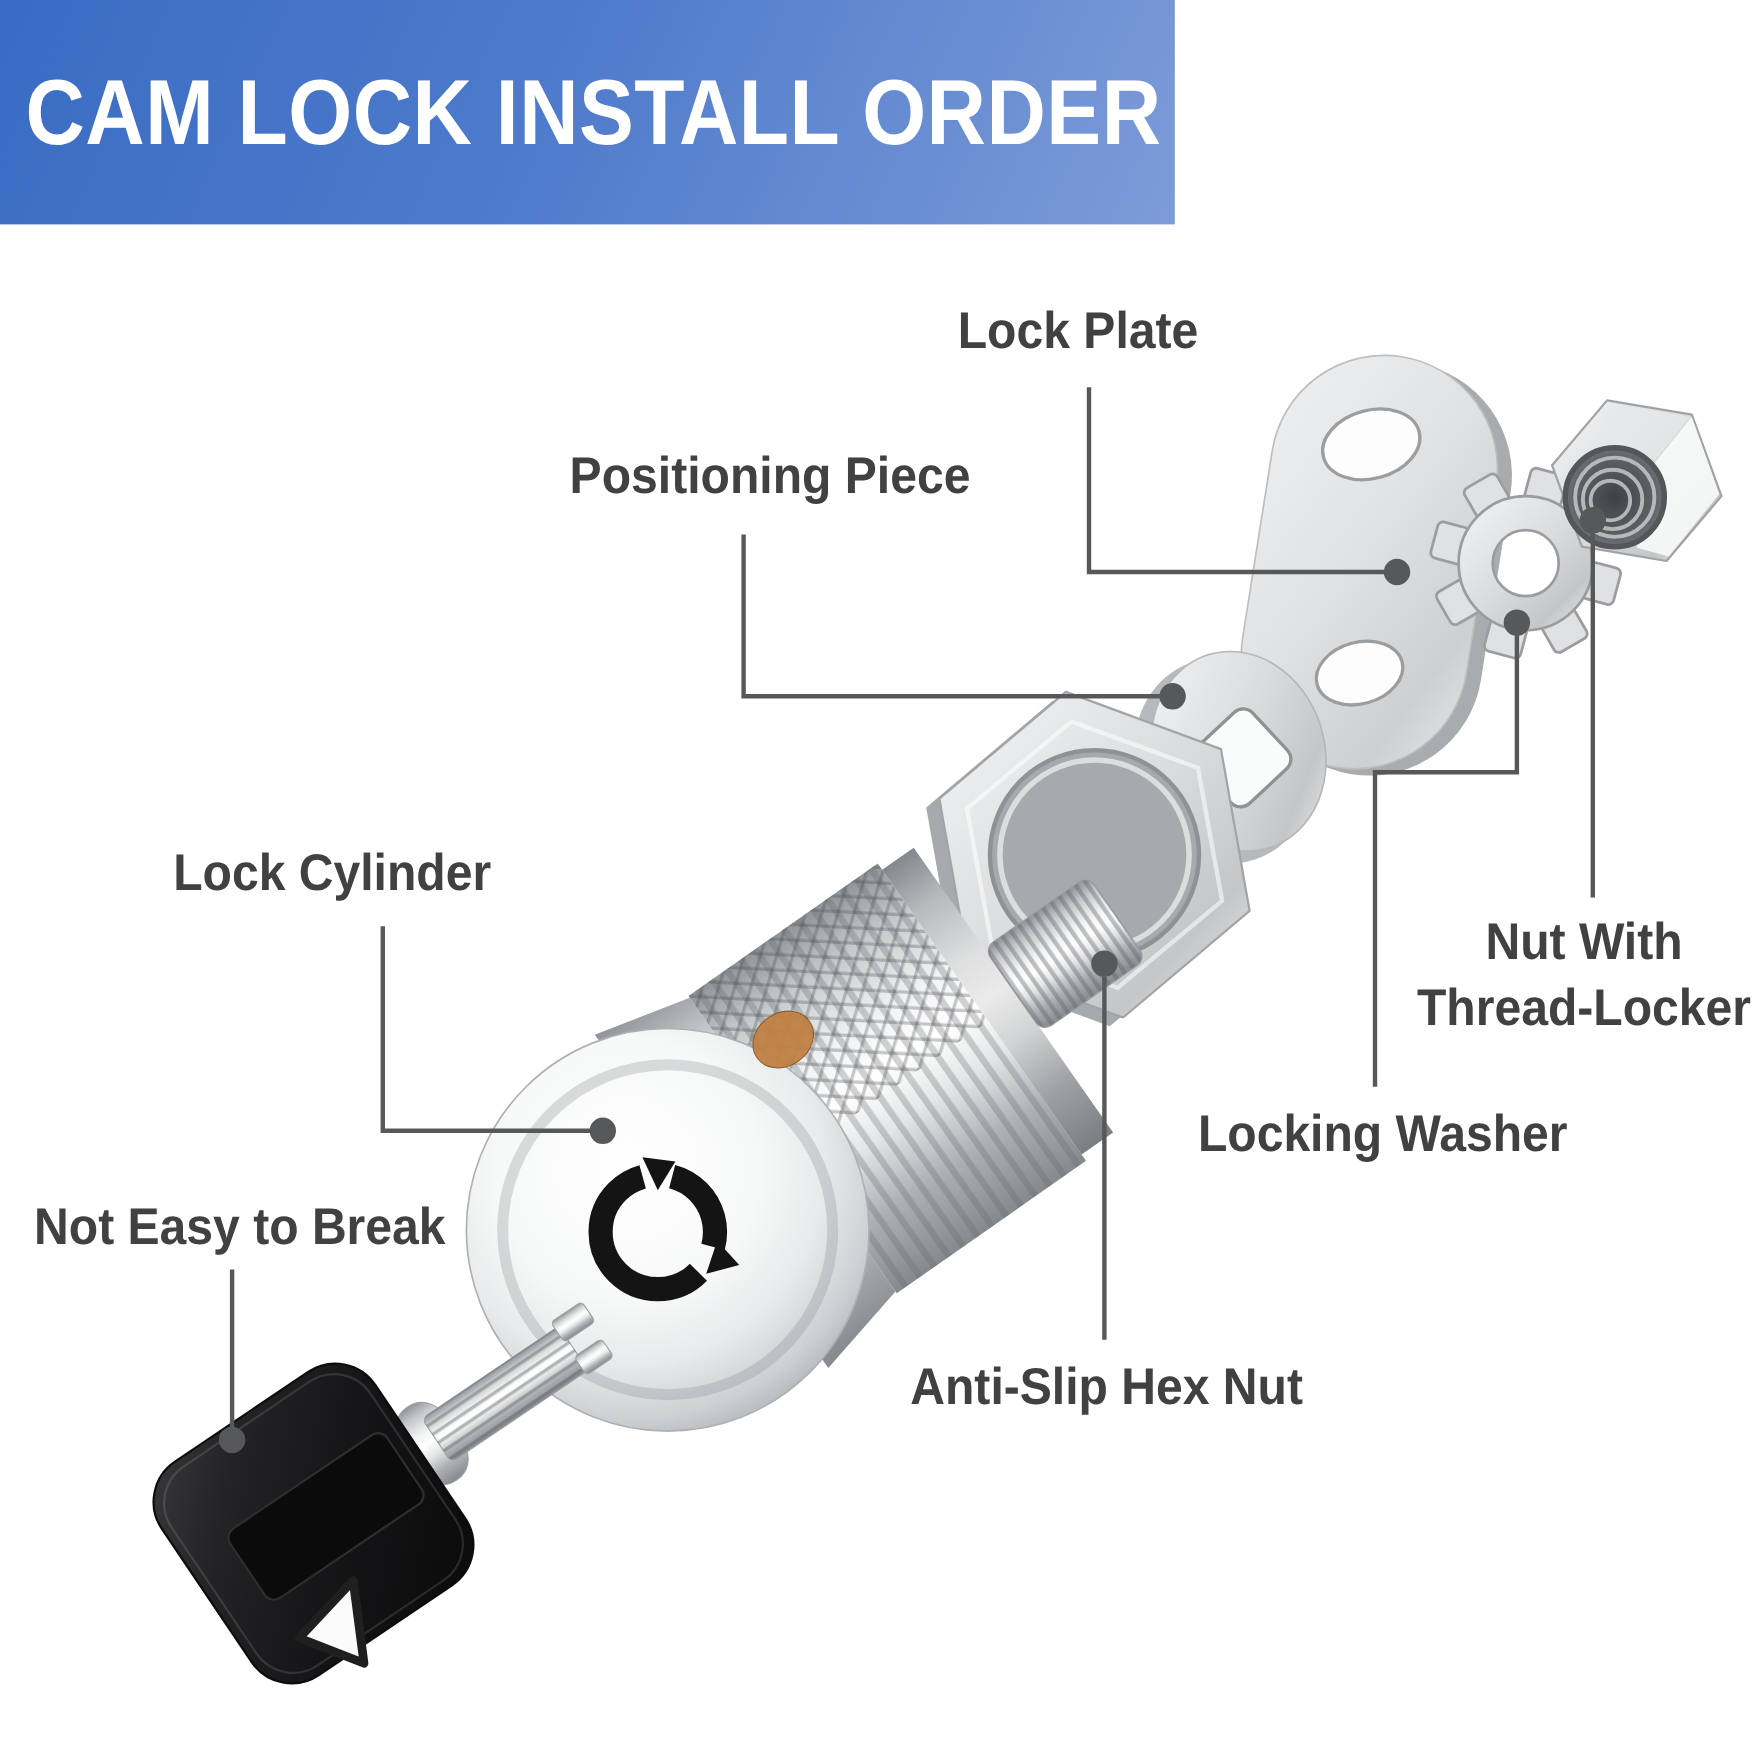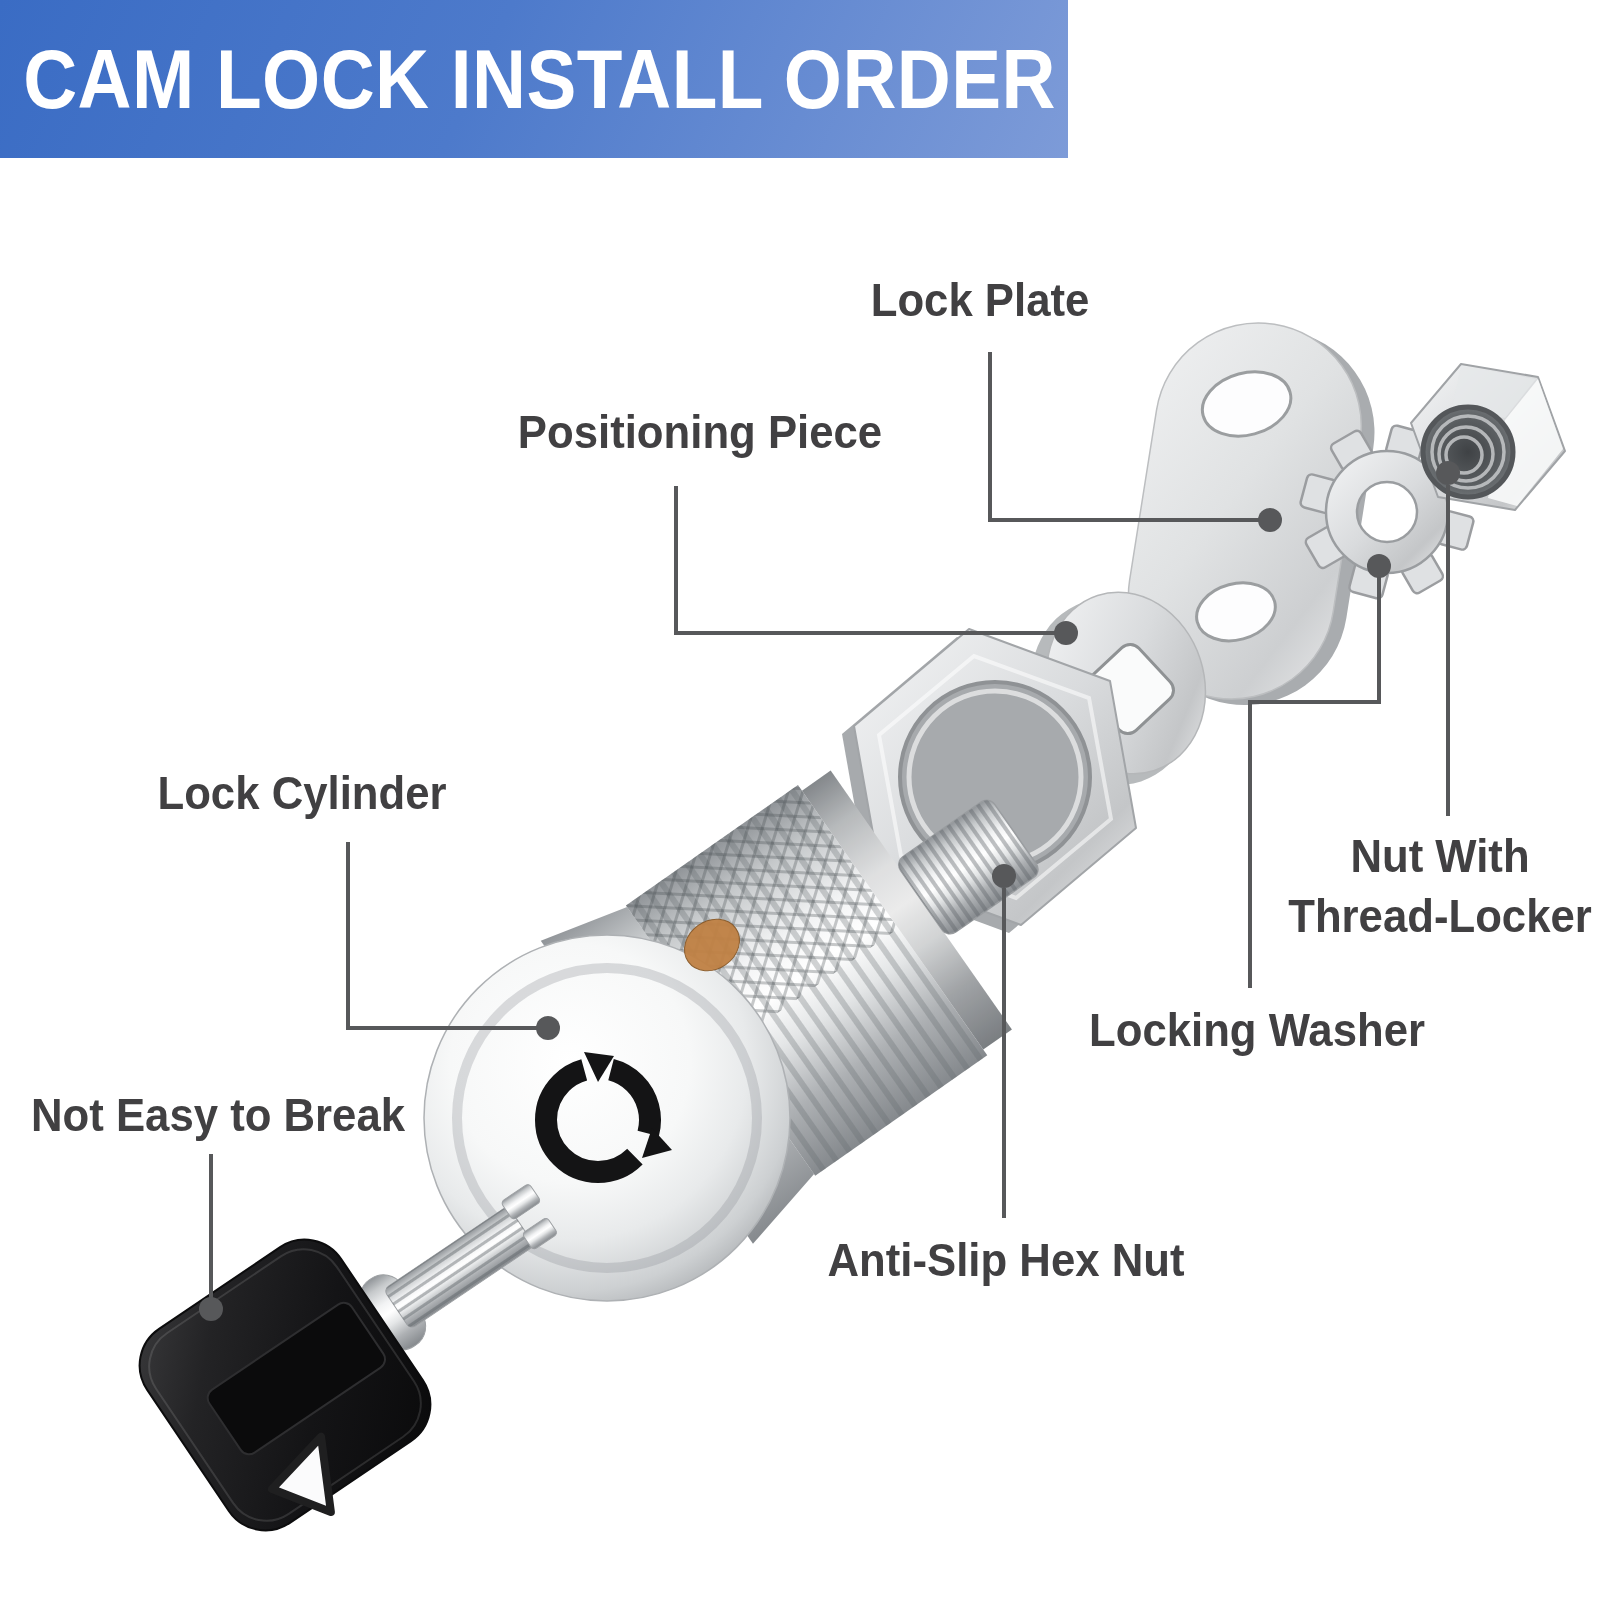--- a/index.html
+++ b/index.html
@@ -2,21 +2,21 @@
 <html style="--banner-start: #3a6cc4; --banner-end: #7d9bd8; --banner-text: #ffffff; --label-color: #414042;"><head>
 <meta charset="utf-8">
 <style>
   html,body{margin:0;padding:0;background:#ffffff;}
   .stage{
     position:relative;width:1600px;height:1600px;background:#ffffff;overflow:hidden;
     font-family:"Liberation Sans", sans-serif;
   }
   .artwork{position:absolute;left:0;top:0;width:1600px;height:1600px;}
   .banner{
-    position:absolute;left:0;top:0;width:1068px;height:158px;
+    position:absolute;left:0;top:0;width:1068px;height:204px;
     background:linear-gradient(115deg,var(--banner-start,#3a6cc4) 0%, #4d7acb 45%, var(--banner-end,#7d9bd8) 100%);
     display:flex;align-items:center;
   }
   .banner-title{
     color:var(--banner-text,#ffffff);font-weight:bold;font-size:84px;line-height:84px;
     white-space:nowrap;padding-left:26px;
     transform:scaleX(0.89);transform-origin:left center;letter-spacing:0.5px;
   }
   .part-label{
     position:absolute;color:var(--label-color,#414042);font-weight:bold;font-size:47px;

